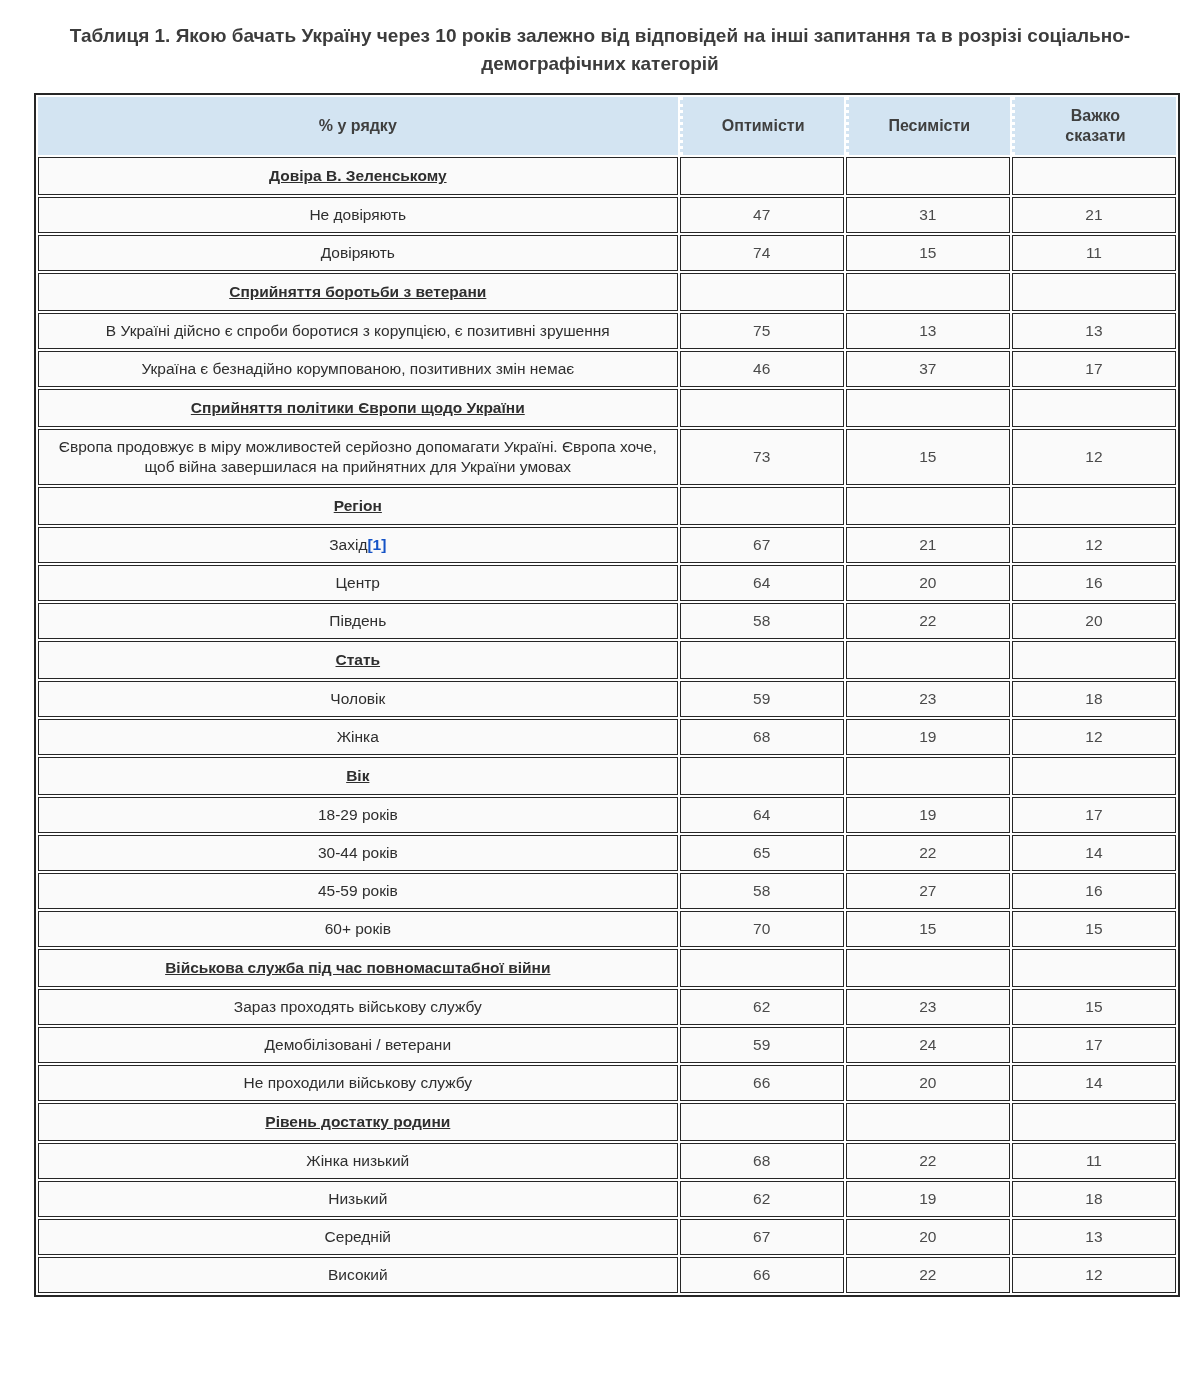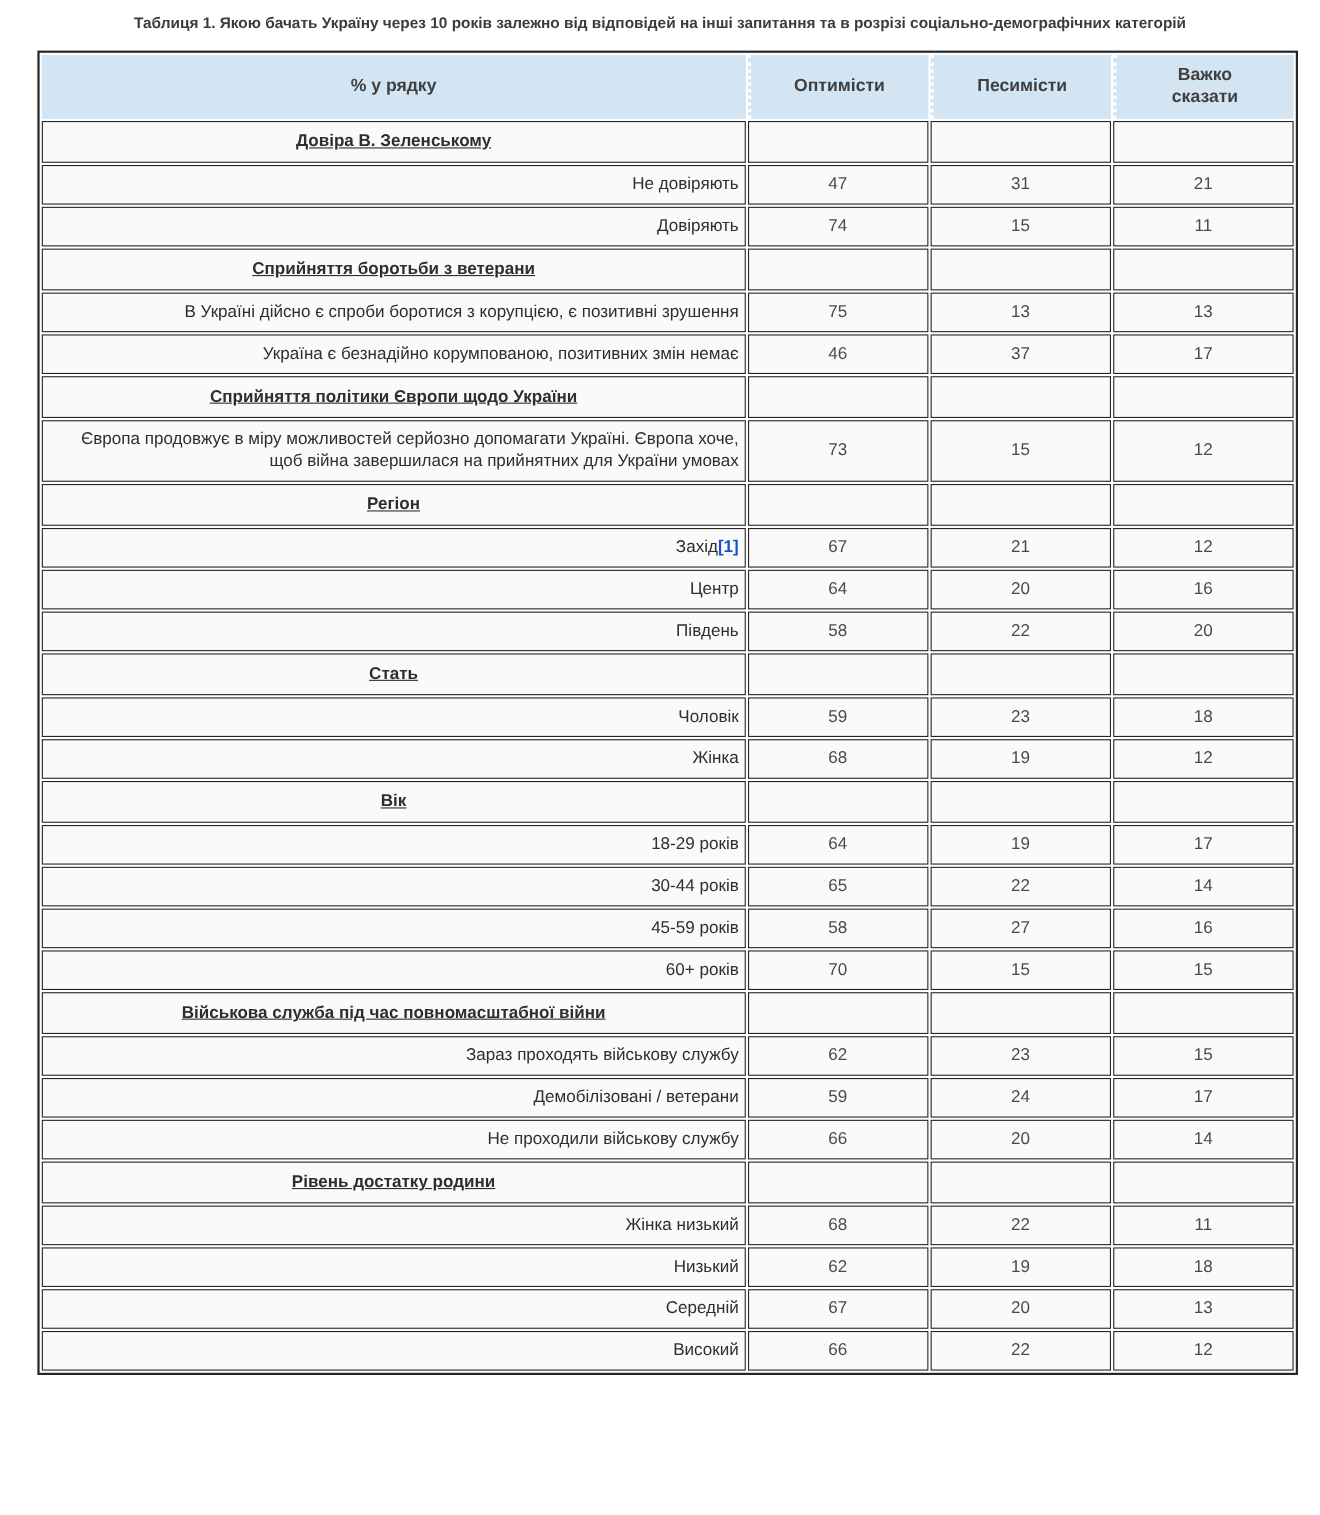--- a/index.html
+++ b/index.html
@@ -19,23 +19,23 @@
     font-family: "Liberation Sans", "DejaVu Sans", sans-serif;
   }
   .page {
     width: 1200px;
     min-height: 1377px;
     background: #ffffff;
     padding-top: 10px;
   }
   .title {
     max-width: 1130px;
-    margin: 0 auto 16px auto;
-    text-align: center;
-    font-size: 14px;
+    margin: 12px auto 16px auto;
+    text-align: center;
+    font-size: 19px;
     font-weight: bold;
     line-height: 1.45;
     color: var(--title-color);
   }
   table.main {
     width: 1146px;
     margin-left: 34px;
     border-collapse: separate;
     border-spacing: 2px;
     background: #ffffff;
@@ -72,21 +72,21 @@
     line-height: 1.28;
   }
   td.section-cell {
     text-align: center;
     font-weight: bold;
     color: var(--label-color);
     height: 38px;
     text-decoration: underline;
   }
   td.label-cell {
-    text-align: right;
+    text-align: center;
     color: var(--label-color);
     height: 36px;
   }
   td.num-cell {
     text-align: center;
     color: var(--num-color);
   }
   td.num-cell.empty { height: 38px; }
   a.footnote-link {
     color: var(--link-color);

